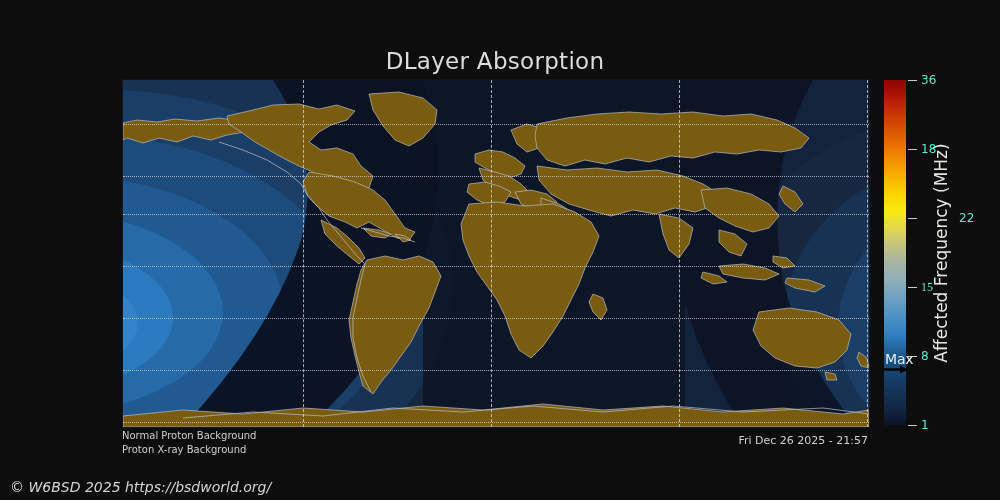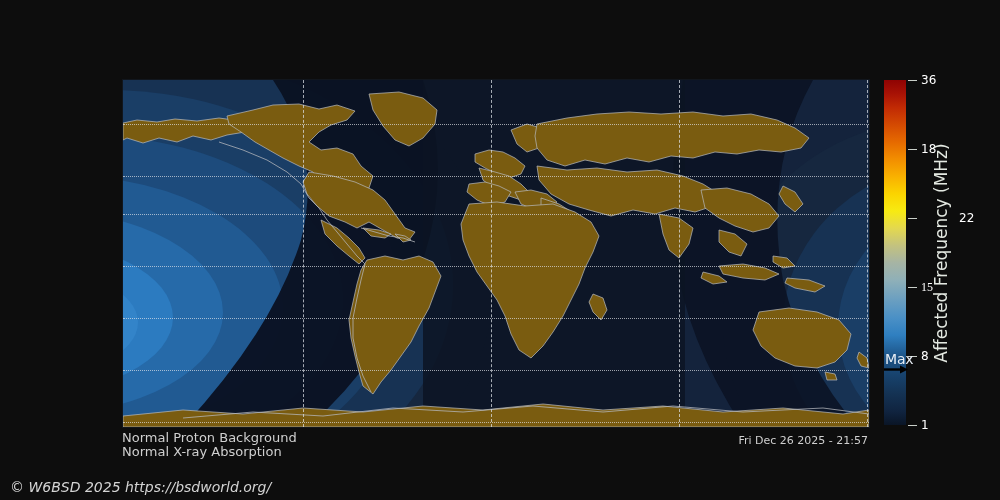--- a/index.html
+++ b/index.html
@@ -131,21 +131,21 @@
     position: absolute;
     left: 24px;
     width: 9px;
     height: 0;
     border-top: 1px solid #c9cfc9;
   }
   .cb-lab {
     position: absolute;
     left: 37px;
     font-size: 12px;
-    color: #ffffff;
+    color: #5eead4;
     transform: translateY(-50%);
     white-space: nowrap;
   }
   #cbar-title {
     position: absolute;
     left: 931px;
     top: 78px;
     width: 350px;
     height: 22px;
     font-size: 17px;
@@ -171,21 +171,21 @@
   }
   #max-arrow {
     position: absolute;
     left: 0; top: 14px;
     width: 24px; height: 9px;
   }
 
   
   .note {
     position: absolute;
-    font-size: 13px;
+    font-size: 10px;
     color: #cfcfcf;
     white-space: nowrap;
   }
   #note1 { left: 122px; top: 430px; }
   #note2 { left: 122px; top: 444px; }
   #stamp {
     position: absolute;
     right: 132px;
     top: 434px;
     font-size: 11px;
@@ -200,20 +200,21 @@
     font-style: italic;
     color: #d4d4d4;
     white-space: nowrap;
   }
 </style>
 </head>
 <body>
 
 <div id="stage">
 
+  <div id="title">DLayer Absorption</div>
 
   <div id="map-panel">
 
     <div id="ocean-base"></div>
 
     <div class="band" style="left:-330px; top:-60px; width:700px; height:530px; background:#16273f;"></div>
     <div class="band" style="left:-320px; top:-30px; width:650px; height:470px; background:#173253;"></div>
     <div class="band" style="left:-310px; top:10px; width:585px; height:400px; background:#1a3e66;"></div>
     <div class="band" style="left:-300px; top:55px; width:520px; height:330px; background:#1d4b7c;"></div>
     <div class="band" style="left:-290px; top:95px; width:450px; height:265px; background:#215a92;"></div>
@@ -357,17 +358,17 @@
     <span id="max-label">Max</span>
     <svg id="max-arrow" viewBox="0 0 24 9">
       <line x1="0" y1="4.5" x2="18" y2="4.5" stroke="#000000" stroke-width="2.4"></line>
       <polygon points="16,0.5 24,4.5 16,8.5" fill="#000000"></polygon>
     </svg>
   </div>
 
   <div id="cbar-title">Affected Frequency (MHz)</div>
 
   <div class="note" id="note1">Normal Proton Background</div>
-  <div class="note" id="note2">Normal X-ray Absorption</div>
+  <div class="note" id="note2">Proton X-ray Background</div>
   <div id="stamp">Fri Dec 26 2025 - 21:57</div>
   <div id="copyright">© W6BSD 2025 https://bsdworld.org/</div>
 
 </div>
 
 </body></html>

